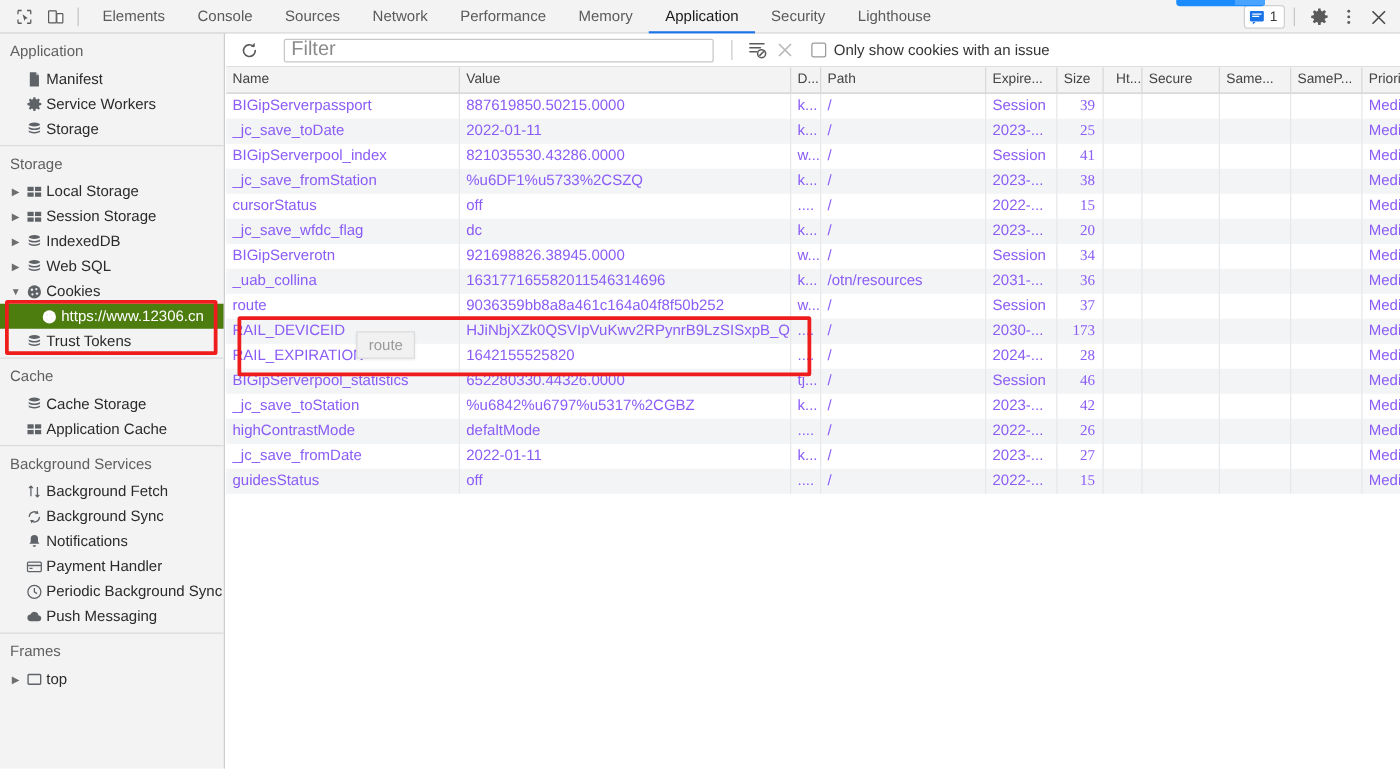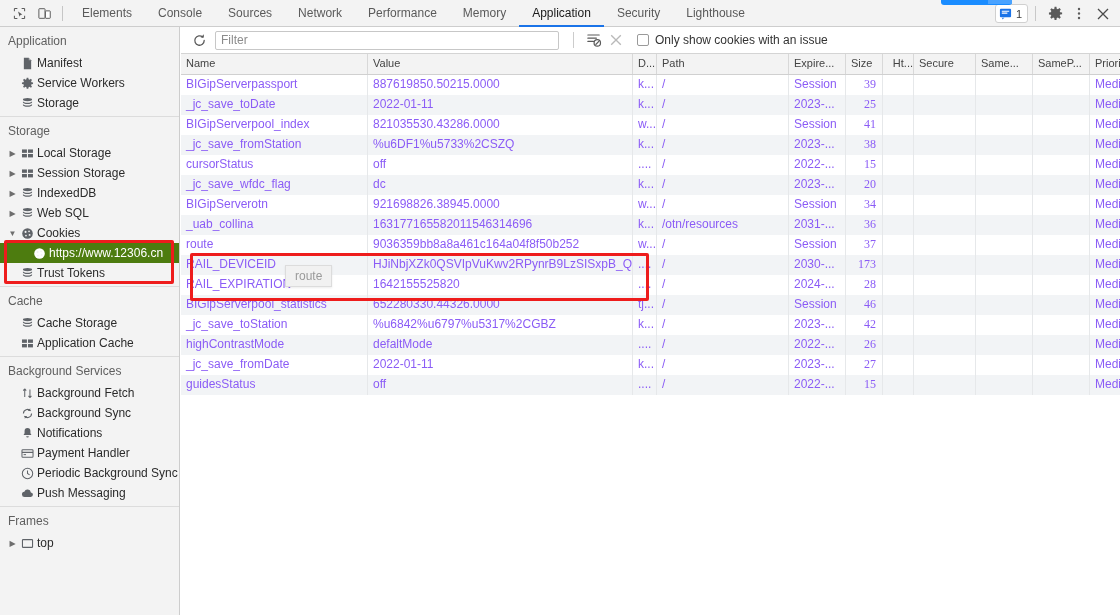--- a/index.html
+++ b/index.html
@@ -85,23 +85,23 @@
 
   
   .main { position:absolute; left:181px; top:27px; width:939px; height:588px; background:#fff; }
 
   .filterbar {
     height:27px; display:flex; align-items:center;
     border-bottom:1px solid #d4d4d4; background:#fff; padding:0 6px;
   }
   .refresh-btn { width:24px; height:22px; display:flex; align-items:center; justify-content:center; cursor:pointer; }
   .filter-input {
-    flex:0 0 344px; height:19px; margin-left:4px;
+    flex:0 0 344px; height:19px; margin-left:16px;
     border:1px solid #c7c7c7; border-radius:2px;
-    font-family:"Liberation Sans", sans-serif; font-size:12px;
+    font-family:"Liberation Sans", sans-serif; font-size:16px;
     padding:0 5px; color:#701a75; outline:none; background:#fff;
   }
   .filter-input::placeholder { color:#8b8b8b; }
   .fb-sep { width:1px; height:16px; background:#ccc; margin:0 9px 0 14px; }
   .fb-icon { width:22px; height:22px; display:flex; align-items:center; justify-content:center; cursor:pointer; }
   .fb-check { display:flex; align-items:center; margin-left:10px; cursor:pointer; }
   .fb-check .box {
     width:12px; height:12px; border:1px solid #9a9a9a; border-radius:2px; background:#fff;
     margin-right:6px;
   }

